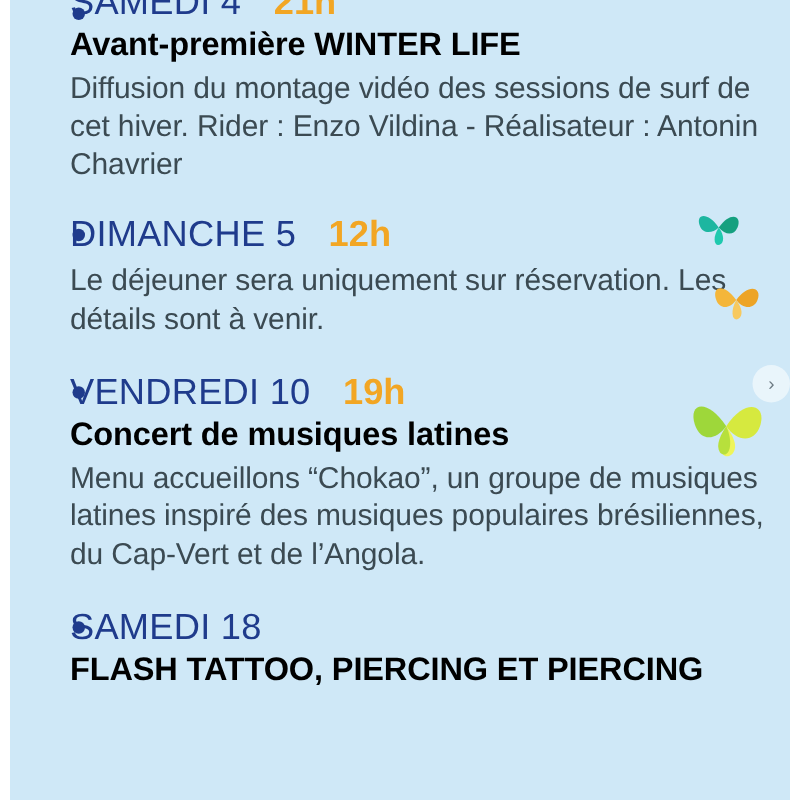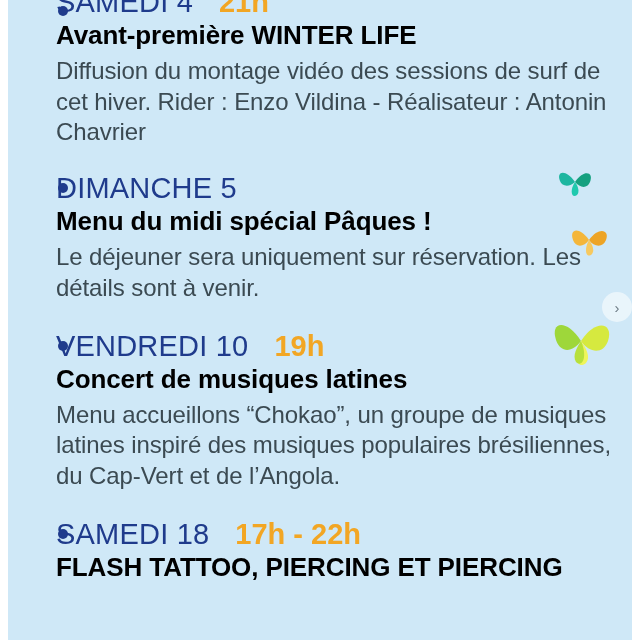--- a/index.html
+++ b/index.html
@@ -127,22 +127,22 @@
       <div class="ev-title">Avant-première WINTER LIFE</div>
       <div class="ev-desc">Diffusion du montage vidéo des sessions de surf de cet hiver. Rider : Enzo Vildina - Réalisateur : Antonin Chavrier</div>
     </div>
 
     <div class="sp1"></div>
 
     <div class="event">
       <span class="bullet" style="top:11px;"></span>
       <div class="ev-head">
         <span class="ev-day">DIMANCHE 5</span>
+        <span class="ev-time">12h</span>
       </div>
-      <div class="ev-title">Menu du midi spécial Pâques !</div>
       <div class="ev-desc">Le déjeuner sera uniquement sur réservation. Les détails sont à venir.</div>
     </div>
 
     <div class="sp2"></div>
 
     <div class="event">
       <span class="bullet" style="top:11px;"></span>
       <div class="ev-head">
         <span class="ev-day">VENDREDI 10</span>
         <span class="ev-time">19h</span>
@@ -150,21 +150,20 @@
       <div class="ev-title">Concert de musiques latines</div>
       <div class="ev-desc">Menu accueillons “Chokao”, un groupe de musiques latines inspiré des musiques populaires brésiliennes, du Cap-Vert et de l’Angola.</div>
     </div>
 
     <div class="sp3"></div>
 
     <div class="event">
       <span class="bullet" style="top:11px;"></span>
       <div class="ev-head">
         <span class="ev-day">SAMEDI 18</span>
-        <span class="ev-time">17h - 22h</span>
       </div>
       <div class="ev-title">FLASH TATTOO, PIERCING ET PIERCING</div>
     </div>
 
   </div>
 
   <svg class="butterfly" style="left:556px; top:163px;" width="40" height="38" viewBox="0 0 40 38">
     <path d="M19 19 C10 6, 0 8, 4 18 C6 24, 14 24, 19 19 Z" fill="#1db6a0"></path>
     <path d="M19 19 C28 6, 38 9, 34 19 C31 26, 24 25, 19 19 Z" fill="#15a07f"></path>
     <path d="M19 19 C13 28, 16 36, 21 32 C24 29, 22 23, 19 19 Z" fill="#1fc9ae"></path>

